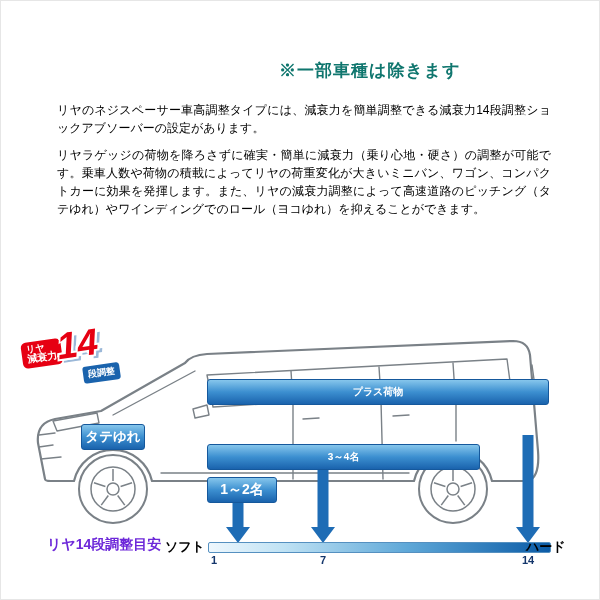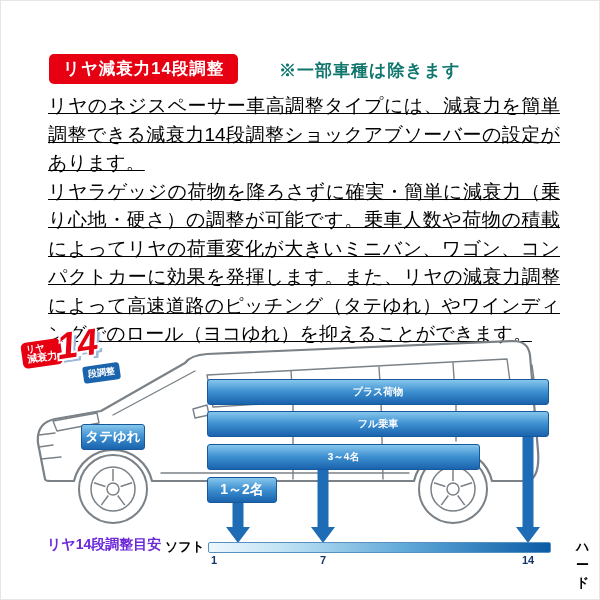--- a/index.html
+++ b/index.html
@@ -10,42 +10,42 @@
   }
   .badge{
     position:absolute;left:48px;top:53px;background:#e60012;color:#fff;
     font-size:16.5px;font-weight:bold;padding:4px 14px;border-radius:5px;letter-spacing:1px;
   }
   .note{
     position:absolute;left:278px;top:58px;font-family:"Liberation Serif","DejaVu Serif",serif;
     font-size:17px;font-weight:bold;color:#0f766e;letter-spacing:1px;
   }
   .paragraphs{position:absolute;left:47px;top:91px;width:512px;}
-  .paragraphs p{margin:0;font-size:19px;line-height:1.5;text-align:justify;color:#000;text-decoration:underline;}
+  .paragraphs p{margin:9px;font-size:12px;line-height:1.5;text-align:justify;color:#000;}
   .headline{
     position:absolute;right:9px;top:301px;color:#e60012;font-weight:bold;font-size:16.5px;letter-spacing:0.5px;
   }
   .diagram{position:absolute;left:0;top:0;width:600px;height:600px;}
   .car-svg{position:absolute;left:0;top:330px;}
   
   .bluebox{
     position:absolute;height:26px;display:flex;align-items:center;justify-content:center;
     background:linear-gradient(180deg,#86c6ec 0%,#3c8fd0 50%,#1a63ad 100%);
     border:1px solid #15589c;border-radius:3px;color:#fff;font-weight:bold;font-size:10px;
     box-sizing:border-box;white-space:nowrap;
   }
   .engine{left:80px;top:423px;width:64px;font-size:13.5px;}
   .bar1{left:206px;top:378px;width:342px;}
   .bar2{left:206px;top:410px;width:342px;}
   .bar3{left:206px;top:443px;width:273px;font-family:Liberation Mono, monospace;}
   .bar4{left:206px;top:476px;width:70px;font-size:14px;}
   
   .scale-title{position:absolute;left:46px;top:535px;font-size:14px;font-weight:bold;color:#6d28d9;}
   .scale-soft{position:absolute;left:164px;top:537px;font-size:13px;font-weight:bold;color:#000;}
-  .scale-hard{position:absolute;left:575px;top:537px;font-size:13px;font-weight:bold;color:#000;}
+  .scale-hard{position:absolute;left:525px;top:537px;font-size:13px;font-weight:bold;color:#000;}
   .scale-bar{
     position:absolute;left:207px;top:541px;width:343px;height:11px;
     background:linear-gradient(90deg,#eef7fd 0%,#bfe2f4 22%,#5fa8d8 58%,#0b5ba6 100%);
     border:1px solid #5590c0;box-sizing:border-box;border-radius:2px;
   }
   .tick{position:absolute;top:553px;width:16px;text-align:center;font-size:11px;font-weight:bold;color:#14366b;}
   .tick1{left:205px;}
   .tick7{left:314px;}
   .tick14{left:519px;}
   
@@ -63,21 +63,20 @@
   .logo-dan{
     position:absolute;left:58px;top:36px;background:#1a63ad;color:#fff;font-size:9px;font-weight:bold;
     padding:2px 5px;border-radius:3px;
   }
 </style>
 </head>
 <body>
 
 <div class="canvas">
 
-  <div class="badge">リヤ減衰力14段調整</div>
   <div class="note">※一部車種は除きます</div>
 
   <div class="paragraphs">
     <p>リヤのネジスペーサー車高調整タイプには、減衰力を簡単調整できる減衰力14段調整ショックアブソーバーの設定があります。</p>
     <p>リヤラゲッジの荷物を降ろさずに確実・簡単に減衰力（乗り心地・硬さ）の調整が可能です。乗車人数や荷物の積載によってリヤの荷重変化が大きいミニバン、ワゴン、コンパクトカーに効果を発揮します。また、リヤの減衰力調整によって高速道路のピッチング（タテゆれ）やワインディングでのロール（ヨコゆれ）を抑えることができます。</p>
   </div>
 
 
   <div class="diagram">
 
@@ -140,21 +139,20 @@
         <span class="l1">リヤ</span>
         <span class="l2">減衰力</span>
       </div>
       <div class="logo-num">14</div>
       <div class="logo-dan">段調整</div>
     </div>
 
     <div class="bluebox engine">タテゆれ</div>
 
     <div class="bluebox bar1">プラス荷物</div>
-    <div class="bluebox bar2">フル乗車</div>
     <div class="bluebox bar3">3～4名</div>
     <div class="bluebox bar4">1～2名</div>
 
     <div class="scale-title">リヤ14段調整目安</div>
     <div class="scale-soft">ソフト</div>
     <div class="scale-bar"></div>
     <div class="scale-hard">ハード</div>
     <span class="tick tick1">1</span>
     <span class="tick tick7">7</span>
     <span class="tick tick14">14</span>

